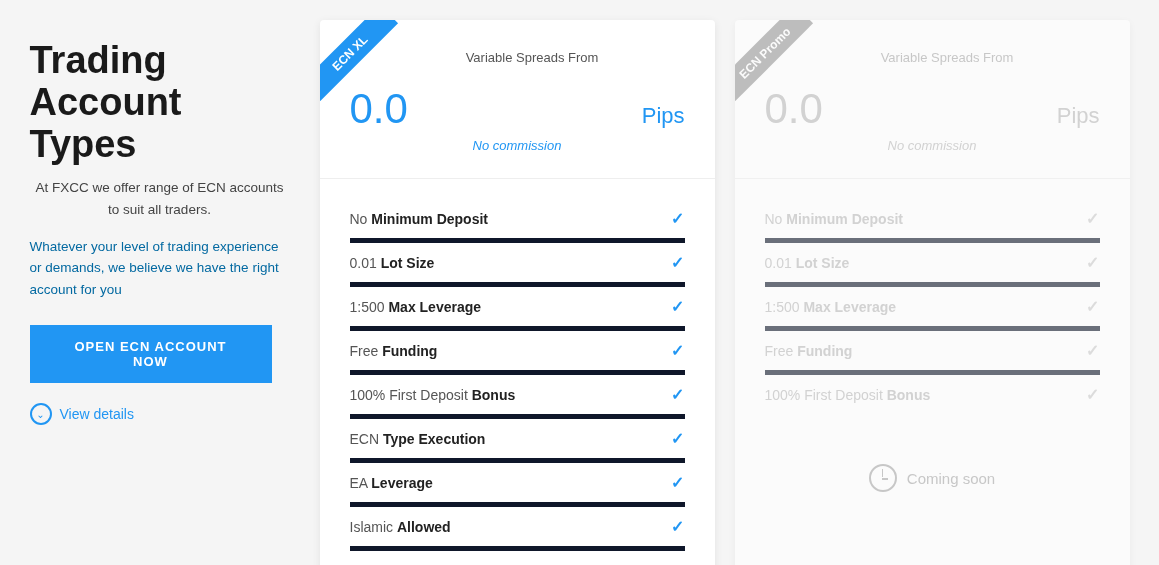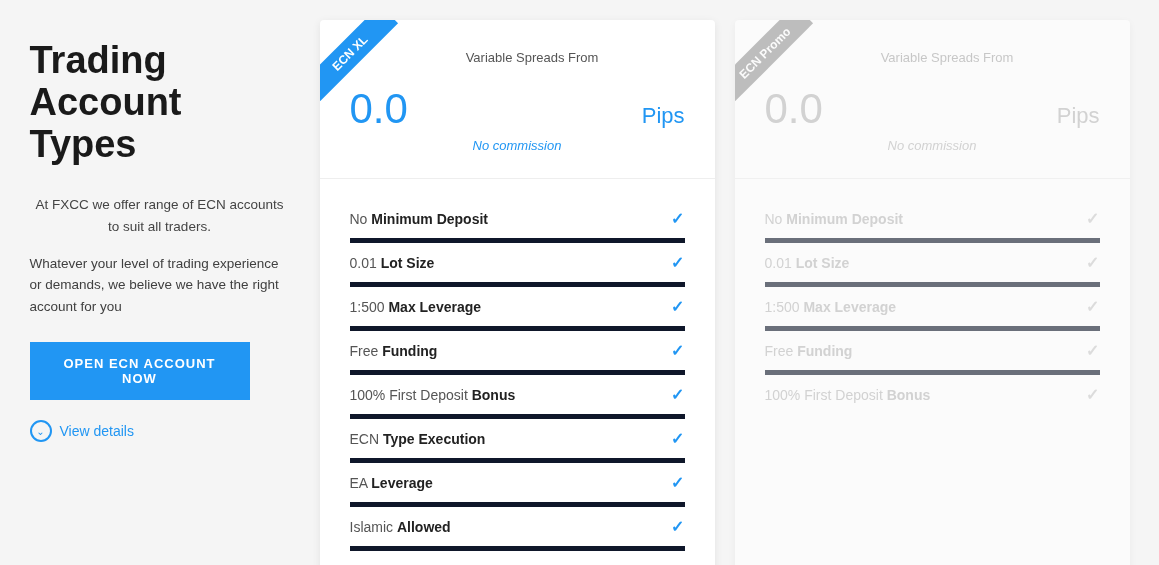--- a/index.html
+++ b/index.html
@@ -22,45 +22,45 @@
     }
     .left-panel {
       flex: 0 0 260px;
       padding: 20px 0;
     }
     .left-panel h1 {
       font-size: 38px;
       font-weight: 800;
       color: #1a1a1a;
       line-height: 1.1;
-      margin-bottom: 29px;
+      margin-bottom: 12px;
     }
     .left-panel .desc {
       font-size: 13.5px;
       color: #444;
       line-height: 1.6;
       margin-bottom: 15px;
       text-align: center;
     }
     .left-panel .desc2 {
       font-size: 13.5px;
-      color: #404040;
+      color: #0369a1;
       line-height: 1.6;
       margin-bottom: 25px;
     }
     .open-btn {
       background: #2196f3;
       color: #fff;
       border: none;
       padding: 14px 28px;
       font-size: 13px;
       font-weight: 700;
       letter-spacing: 1px;
       cursor: pointer;
-      width: 220px;
+      width: 242px;
       text-transform: uppercase;
       margin-bottom: 20px;
     }
     .view-details {
       display: flex;
       align-items: center;
       gap: 8px;
       color: #2196f3;
       font-size: 14px;
       cursor: pointer;
@@ -348,16 +348,20 @@
         </div>
         <div class="feature-row">
           <span class="feat-text">Free <b>Funding</b></span>
           <span class="checkmark">✓</span>
         </div>
         <div class="feature-row">
           <span class="feat-text">100% First Deposit <b>Bonus</b></span>
           <span class="checkmark">✓</span>
         </div>
       </div>
+      <div class="coming-soon-section">
+        <div class="clock-icon"></div>
+        <span>Coming soon</span>
+      </div>
     </div>
 
   </div>
 </div>
 
 </body></html>

